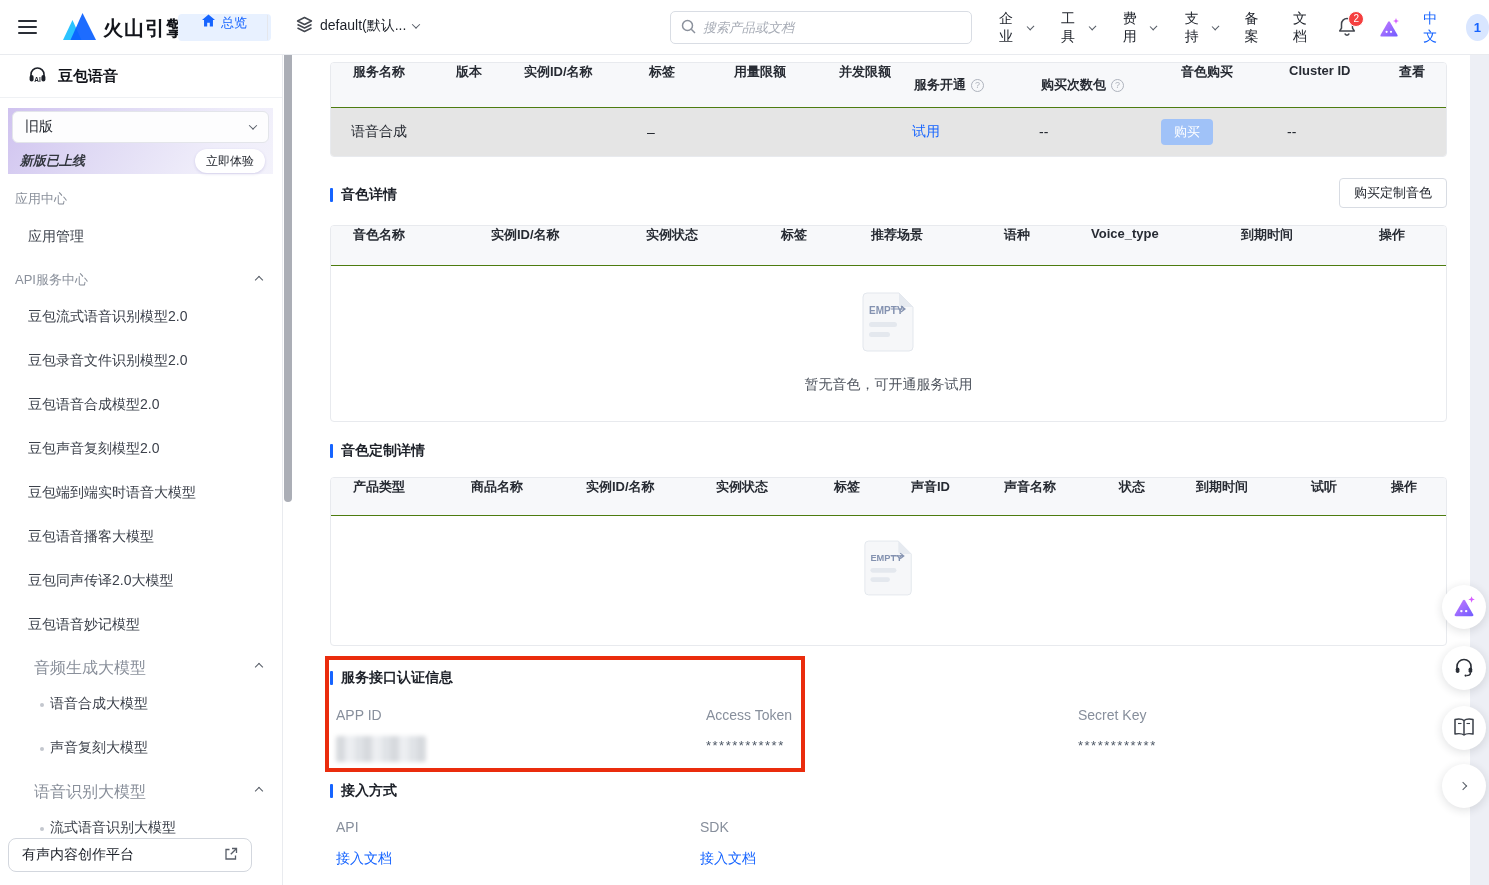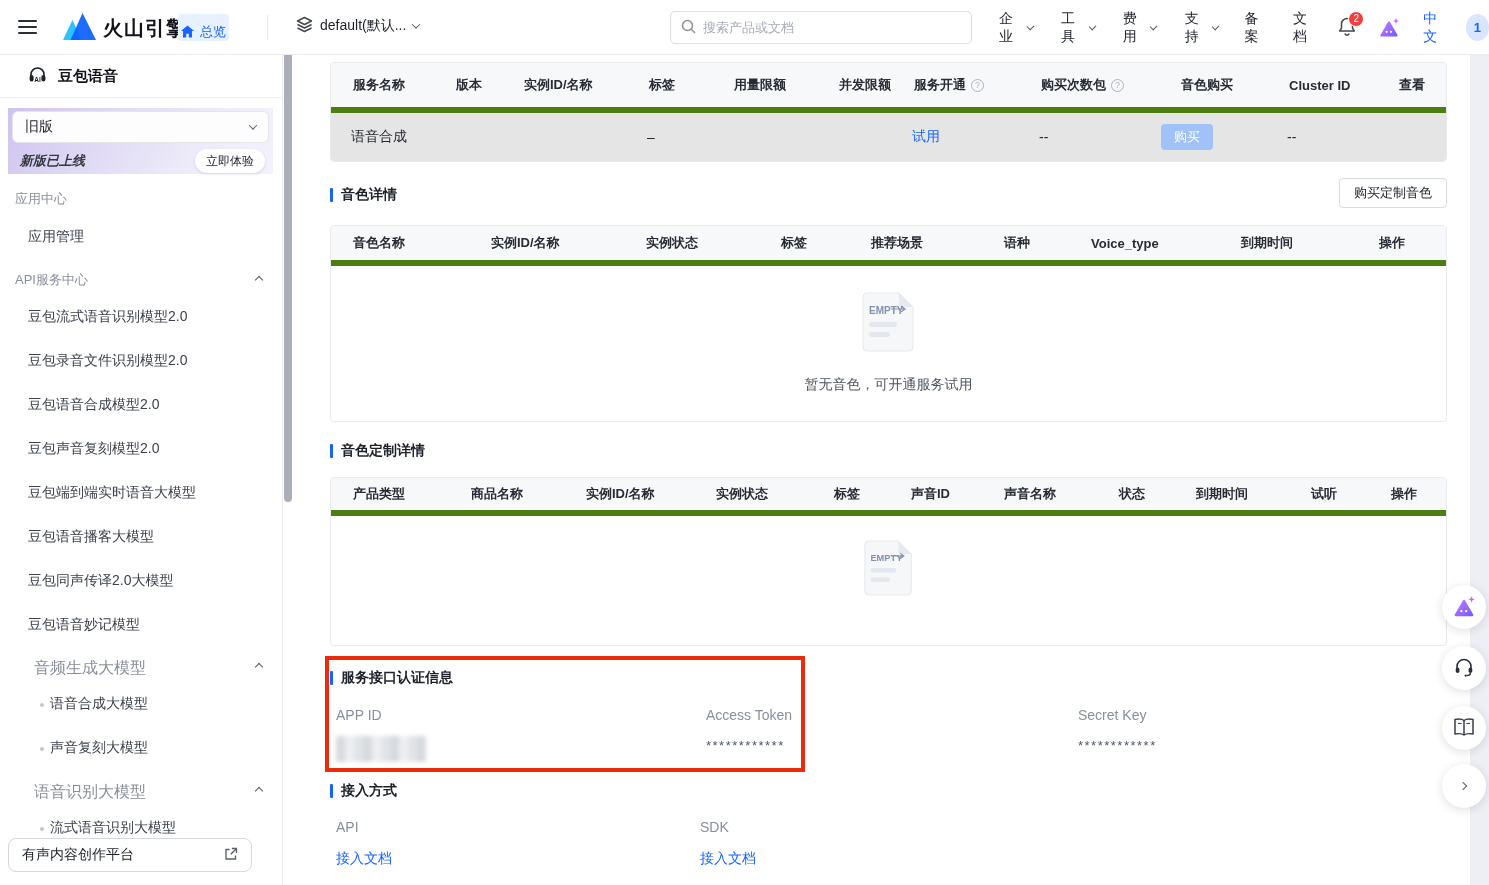--- a/index.html
+++ b/index.html
@@ -8,30 +8,30 @@
          font-family:"Liberation Sans","DejaVu Sans",sans-serif; color:#1d2129; font-size:14px; }
   .abs { position:absolute; }
 
   
   .navbar { position:absolute; left:0; top:0; width:1489px; height:55px; background:#fff;
             border-bottom:1px solid #e9ebef; z-index:10; }
   .hamburger { position:absolute; left:18px; top:20px; width:19px; height:14px; cursor:pointer; }
   .hamburger span { display:block; height:2px; background:#2a2e36; border-radius:1px; margin-bottom:4px; }
   .logo { position:absolute; left:62px; top:13px; display:flex; align-items:center; gap:7px; }
   .logo-text { font-size:20px; font-weight:bold; letter-spacing:1px; color:#12141a; }
-  .overview-pill { position:absolute; left:178px; top:14px; height:27px; padding:0 3px;
-      background:#e8f1ff; border-radius:4px; display:flex; align-items:flex-end; gap:6px;
+  .overview-pill { position:absolute; left:178px; top:14px; height:27px; padding:0 24px;
+      background:#e8f1ff; border-radius:4px; display:flex; align-items:flex-start; gap:6px;
       color:#1664ff; font-size:13px; cursor:pointer; }
   .nav-divider { position:absolute; left:267px; top:15px; width:1px; height:25px; background:#e5e7ec; }
   .project-switch { position:absolute; left:296px; top:16px; display:flex; align-items:center; gap:7px;
       font-size:14px; color:#1d2129; cursor:pointer; }
   .search-box { position:absolute; left:670px; top:11px; width:302px; height:33px;
       border:1px solid #d9dde4; border-radius:5px; display:flex; align-items:center; padding:0 10px; gap:7px; }
   .search-box input { border:none; outline:none; font-size:13px; width:240px; color:#c2410c;
-      font-family:inherit; background:transparent; }
+      font-family:inherit; background:transparent;font-style:italic; }
   .search-box input::placeholder { color:#a6abb5; }
   .nav-right { position:absolute; left:985px; top:0; height:55px; display:flex; align-items:center; }
   .nav-menu { display:flex; align-items:center; gap:5px; padding:0 14px; font-size:14px; cursor:pointer; }
   .nav-link { padding:0 12px; font-size:14px; cursor:pointer; }
   .chev { display:inline-block; width:6px; height:6px; border-right:1.5px solid #565c66;
           border-bottom:1.5px solid #565c66; }
   .chev.down { transform:rotate(45deg) translate(-1px,-1px); }
   .chev.up { transform:rotate(-135deg); }
   .chev.right { transform:rotate(-45deg); }
   .bell-wrap { position:relative; margin:0 10px 0 8px; cursor:pointer; width:22px; height:24px; }
@@ -69,21 +69,21 @@
   .sb-chev { position:absolute; right:20px; }
   .sb-card { position:absolute; left:8px; top:783px; width:244px; height:34px; background:#fff;
       border:1px solid #d3d7de; border-radius:8px; display:flex; align-items:center;
       justify-content:space-between; padding:0 13px; cursor:pointer; z-index:6; }
   .sb-scroll-thumb { position:absolute; left:284px; top:50px; width:8px; height:452px;
       background:#abaeb6; border-radius:4px; z-index:7; cursor:grab; }
 
   
   .tbl { position:absolute; left:330px; width:1117px; border:1px solid #e8eaee; border-radius:4px;
          background:#fff; overflow:hidden; }
-  .thead { display:flex; align-items:center; background:#f7f8fa; border-bottom:6px solid #4d7c0f; }
+  .thead { display:flex; align-items:flex-start; background:#f7f8fa; border-bottom:1px solid #4d7c0f; }
   .trow { display:flex; align-items:center; background:#e5e5e5;justify-content:flex-end; }
   .thead>div, .trow>div { padding-left:22px; flex-shrink:0; overflow:hidden; white-space:nowrap;
       display:flex; align-items:center; }
   .thead>div { font-size:13px; font-weight:600; color:#272b33; }
   .trow>div { font-size:14px; color:#272b33; }
   .t1row>div:nth-child(1){width:103px}.t1row>div:nth-child(2){width:68px}
   .t1row>div:nth-child(3){width:125px}.t1row>div:nth-child(4){width:85px}
   .t1row>div:nth-child(5){width:105px}.t1row>div:nth-child(6){width:75px}
   .t1row>div:nth-child(7){width:127px}.t1row>div:nth-child(8){width:140px}
   .t1row>div:nth-child(9){width:108px}.t1row>div:nth-child(10){width:110px}

